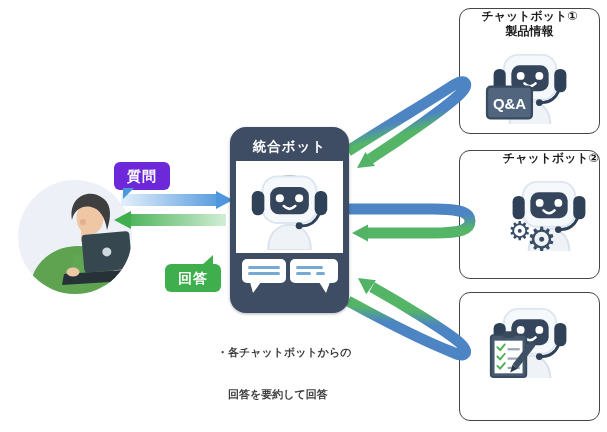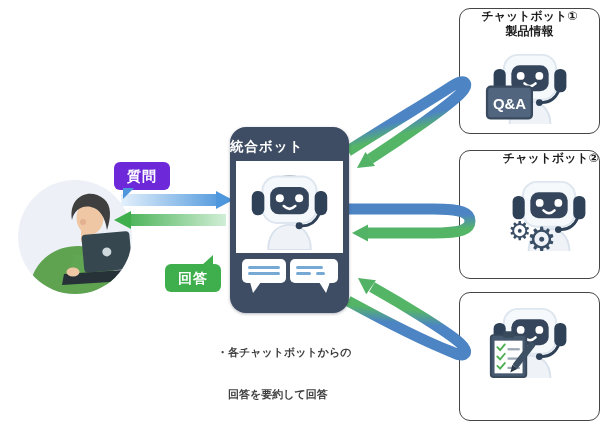--- a/index.html
+++ b/index.html
@@ -14,21 +14,21 @@
   .bubble.q{left:114px;top:162px;background:#6d28d9;}
   .bubble.q .tail{position:absolute;left:9px;bottom:-9px;width:0;height:0;
           border-top:11px solid #4E97DC;border-right:11px solid transparent;}
   .bubble.a{left:165px;top:252px;background:#3FAE4D;margin-top:12px;}
   .bubble.a .tail{position:absolute;right:8px;top:-9px;width:0;height:0;
           border-bottom:11px solid #3FAE4D;border-left:12px solid transparent;}
 
   
   .card{position:absolute;left:230px;top:127px;width:119px;height:186px;z-index:5;
         background:#3E4D63;border-radius:16px;box-shadow:0 1px 3px rgba(30,40,60,.35);}
-  .card-title{color:#fff;font-weight:bold;font-size:13.5px;
+  .card-title{color:#fff;font-weight:bold;font-size:13.5px;text-align:center;
         padding-top:11px;letter-spacing:1px;}
   .screen{position:absolute;left:6px;top:34px;width:107px;height:92px;background:#fff;
         display:flex;justify-content:center;align-items:flex-start;}
   .card-bubbles{position:absolute;left:6px;top:129px;}
 
   
   .notes{position:absolute;left:217px;top:317px;z-index:5;font-size:11px;font-weight:bold;
          color:#3F3F3F;line-height:14px;white-space:pre;}
 
   

